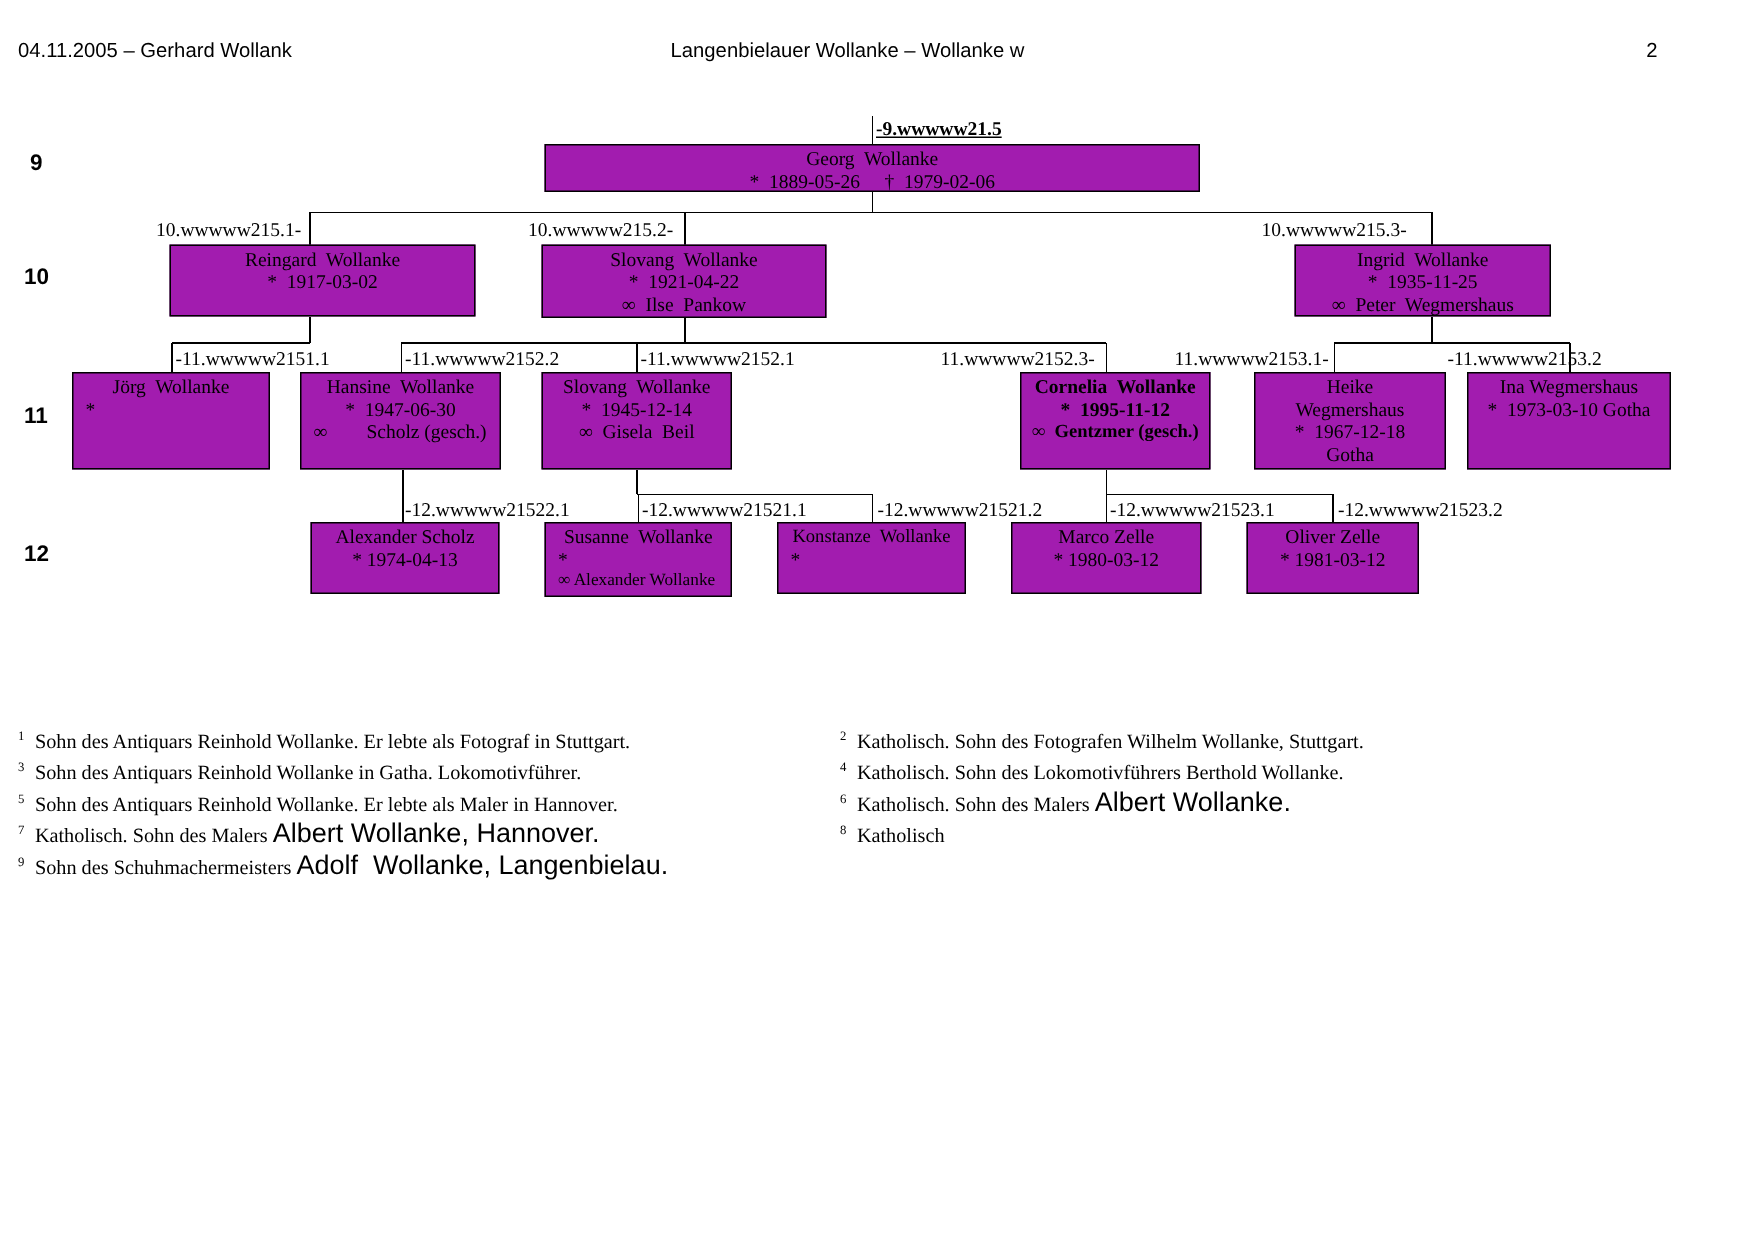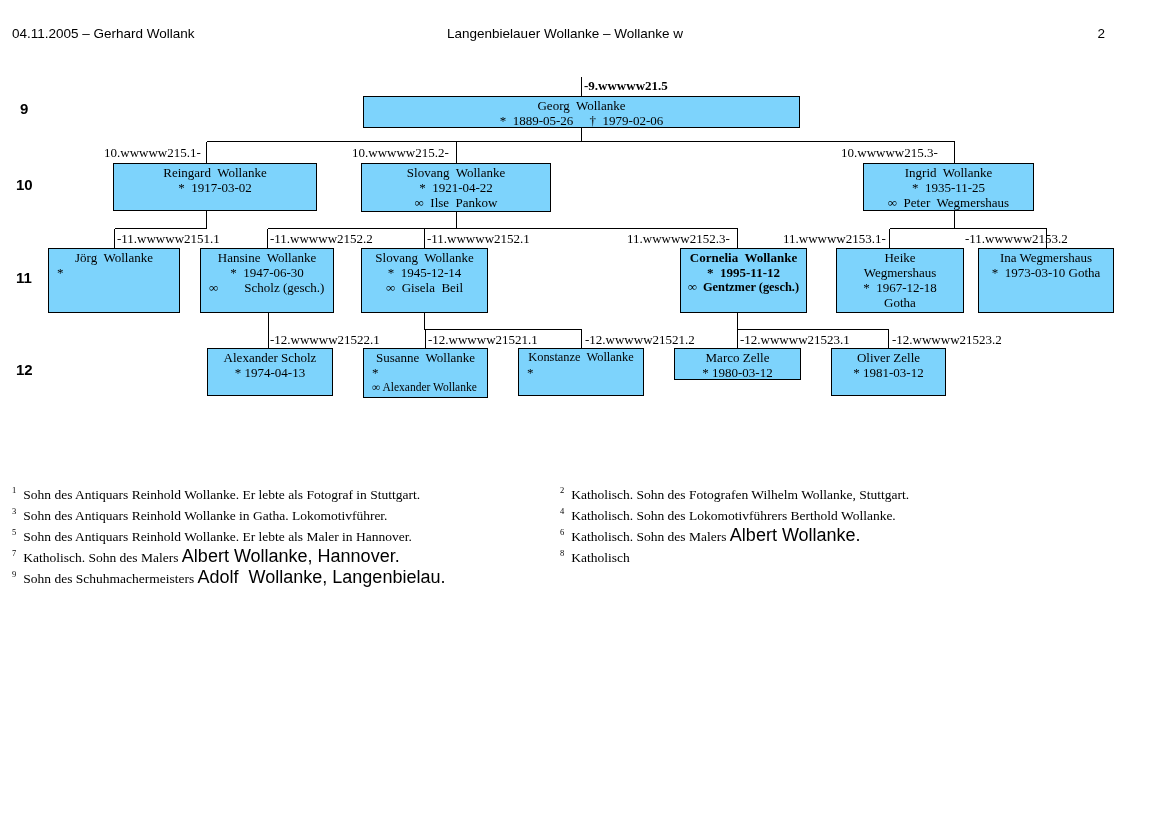--- a/index.html
+++ b/index.html
@@ -11,21 +11,21 @@
   .hdr{position:absolute;top:26px;left:0;width:1169px;height:20px;
        font-family:"Liberation Sans", sans-serif;font-size:13.5px;}
   .hdr-left{position:absolute;left:12px;top:0;white-space:pre;}
   .hdr-title{position:absolute;left:565px;top:0;transform:translateX(-50%);white-space:pre;}
   .hdr-page{position:absolute;right:64px;top:0;}
   
   .gen{position:absolute;font-family:"Liberation Sans", sans-serif;
        font-weight:bold;font-size:15px;}
   
   .pbox{position:absolute;border:1px solid #000;box-sizing:border-box;
-        background:#7dd3fc;padding-top:1px;}
+        background:#a21caf;padding-top:1px;}
   .pline{font-size:13px;line-height:15px;text-align:center;white-space:pre-wrap;}
   .pline.left{text-align:left;padding-left:8px;}
   .pline.fit{font-size:12.4px;}
   .pline.small{font-size:11.5px;}
   
   .tlabel{position:absolute;font-size:13px;white-space:pre;}
   .tlabel.bold{font-weight:bold;}
   .tlabel.wappen{font-size:10.5px;margin-top:37px;}
   
   .lines{position:absolute;left:0;top:0;pointer-events:none;}
@@ -73,21 +73,21 @@
     M424.5 313 V329.5
     M424.5 329.5 H581.5
     M425.5 329.5 V348
     M581.5 329.5 V348
     M737.5 313 V329.5
     M737.5 329.5 H888.5
     M737.5 329.5 V348
     M888.5 329.5 V348" stroke="#000" stroke-width="1" fill="none" shape-rendering="crispEdges"></path>
 </svg>
 
-<div class="tlabel bold" style="left:584px;top:78px;">-9.wwwww21.5</div>
+<div class="tlabel bold" style="left:584px;top:78px;text-decoration:underline;">-9.wwwww21.5</div>
 <div class="tlabel" style="left:104px;top:145px;">10.wwwww215.1-</div>
 <div class="tlabel" style="left:352px;top:145px;">10.wwwww215.2-</div>
 <div class="tlabel wappen" style="left: 459px; top: 146px; color: rgb(204, 0, 204);">Wappen 4</div>
 <div class="tlabel" style="left:841px;top:145px;">10.wwwww215.3-</div>
 <div class="tlabel" style="left:117px;top:231px;">-11.wwwww2151.1</div>
 <div class="tlabel" style="left:270px;top:231px;">-11.wwwww2152.2</div>
 <div class="tlabel" style="left:427px;top:231px;">-11.wwwww2152.1</div>
 <div class="tlabel" style="left:627px;top:231px;">11.wwwww2152.3-</div>
 <div class="tlabel" style="left:783px;top:231px;">11.wwwww2153.1-</div>
 <div class="tlabel" style="left:965px;top:231px;">-11.wwwww2153.2</div>
@@ -153,21 +153,21 @@
 </div>
 <div class="pbox" style="left:363px;top:348px;width:125px;height:50px;">
   <div class="pline">Susanne  Wollanke</div>
   <div class="pline left">*</div>
   <div class="pline left small">∞ Alexander Wollanke</div>
 </div>
 <div class="pbox" style="left:518px;top:348px;width:126px;height:48px;">
   <div class="pline fit">Konstanze  Wollanke</div>
   <div class="pline left">*</div>
 </div>
-<div class="pbox" style="left:674px;top:348px;width:127px;height:32px;">
+<div class="pbox" style="left:674px;top:348px;width:127px;height:48px;">
   <div class="pline">Marco Zelle</div>
   <div class="pline">* 1980-03-12</div>
 </div>
 <div class="pbox" style="left:831px;top:348px;width:115px;height:48px;">
   <div class="pline">Oliver Zelle</div>
   <div class="pline">* 1981-03-12</div>
 </div>
 
 <div class="fncol" style="left:12px;top:482px;width:530px;">
   <div class="fnline"><sup>1</sup><span>Sohn des Antiquars Reinhold Wollanke. Er lebte als Fotograf in Stuttgart.</span><span class="alt"></span></div>

